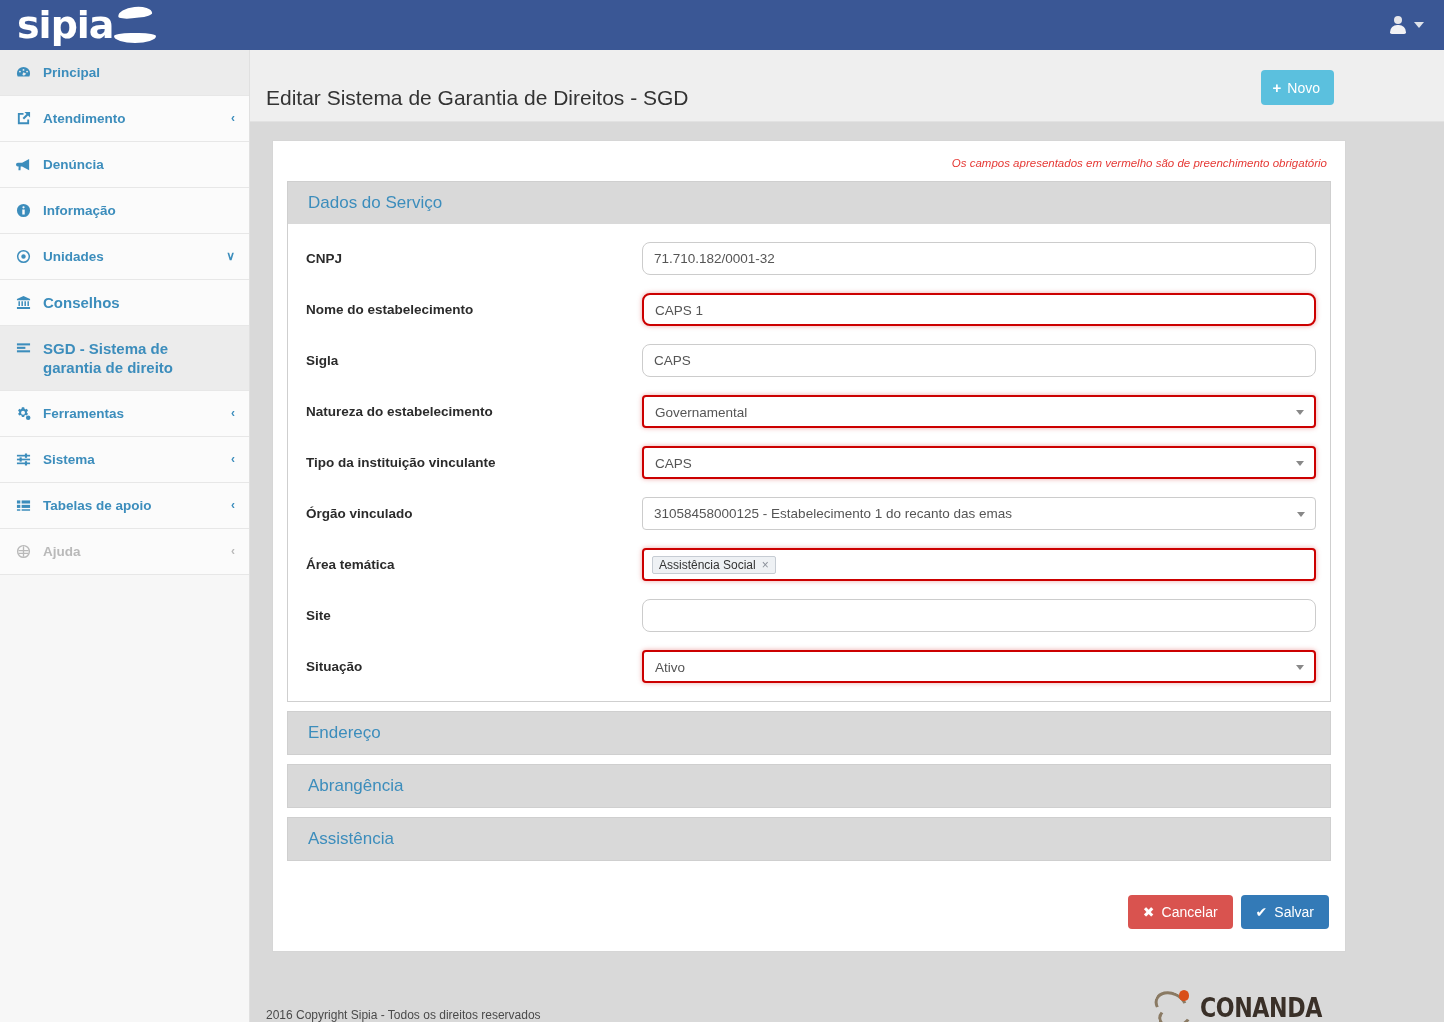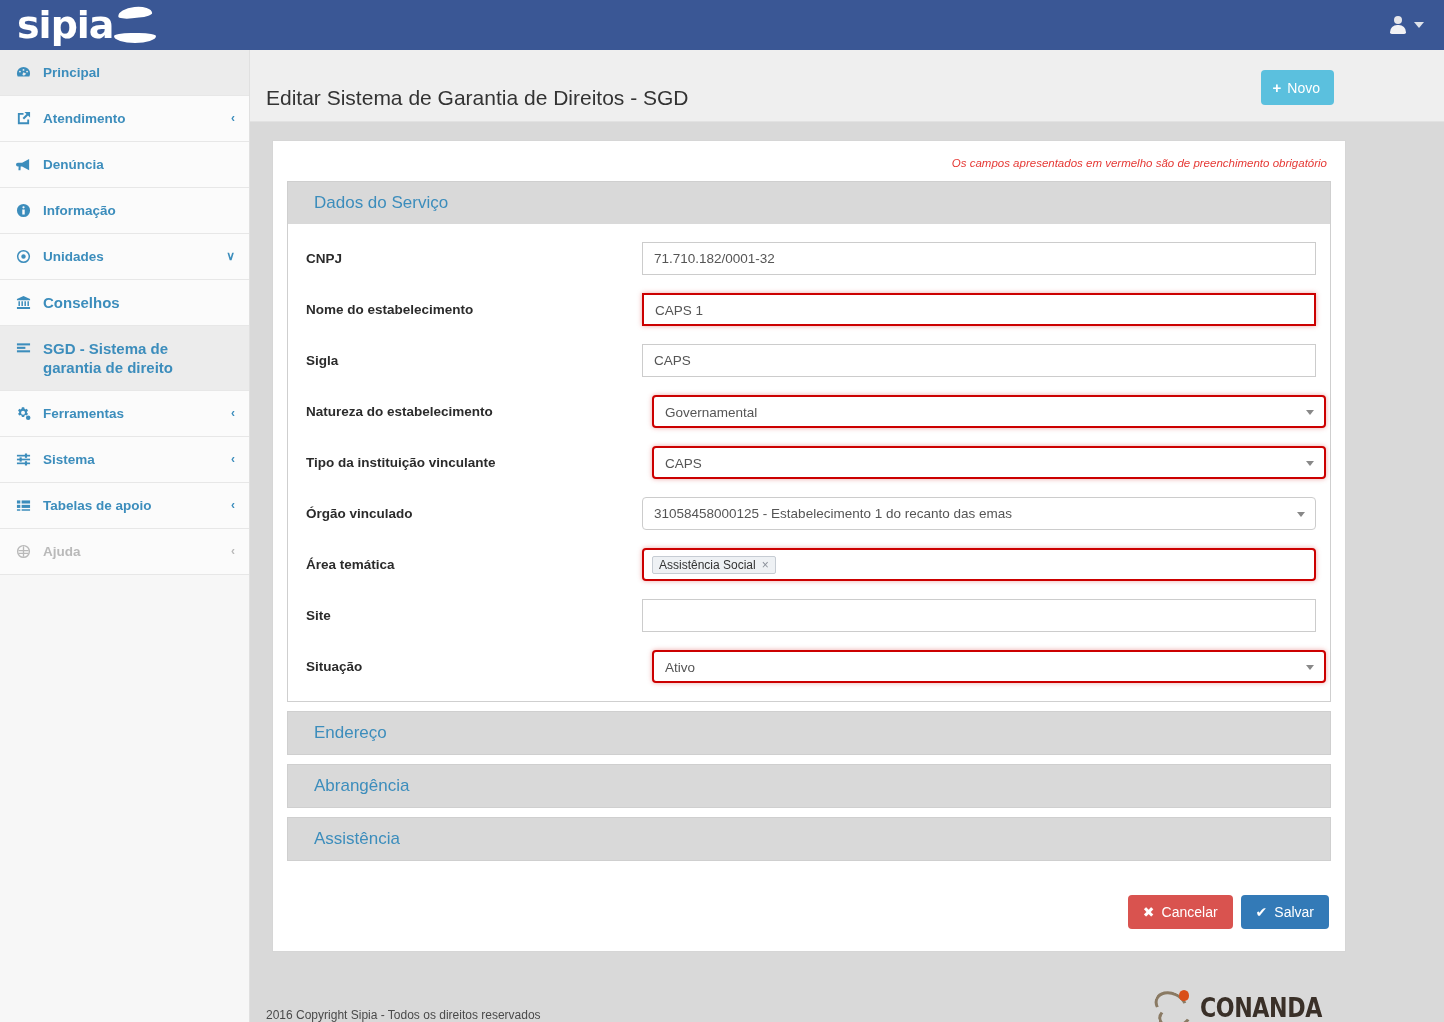--- a/index.html
+++ b/index.html
@@ -130,57 +130,56 @@
   }
   .req-note {
     text-align:right; color:#e53935; font-style:italic; font-size:11.5px;
     margin:4px 4px 12px 0;
   }
 
   
   .section { margin-bottom:0; }
   .section-head {
     background:#d9d9d9; border:1px solid #cfcfcf; border-bottom:none;
-    color:#3c8dbc; font-size:17px; padding:11px 26px;
+    color:#3c8dbc; font-size:17px; padding:11px 20px;
   }
   .section-head.collapsed { border-bottom:1px solid #cfcfcf; margin-bottom:9px; cursor:pointer; }
   .section-body {
     border:1px solid #cfcfcf; border-top:none; background:#fff;
     padding:18px 14px 8px 14px; margin-bottom:9px;
   }
 
   .form-row { display:flex; align-items:center; margin-bottom:18px; }
   .form-row:last-child { margin-bottom:10px; }
   .form-label {
     flex:0 0 340px; font-size:13.5px; font-weight:bold; color:#2b2b2b;
     padding-left:4px;
   }
   .field-wrap { flex:1 1 auto; position:relative; }
 
   .inp {
     width:100%; height:33px; line-height:31px;
-    border:1px solid #ccc; border-radius:0; background:#fff;
+    border:1px solid #ccc; border-radius:8px; background:#fff;
     padding:0 11px; font-size:13.5px; color:#555;
     font-family:"Liberation Sans", sans-serif;
     display:block;
   }
   .inp.req {
     border:2px solid #cc0000;
     box-shadow:0 0 5px rgba(204,0,0,.35);
   }
   .sel {
     width:100%; height:33px; line-height:31px;
     border:1px solid #ccc; border-radius:4px; background:#fff;
     padding:0 26px 0 11px; font-size:13.5px; color:#555;
     position:relative; cursor:pointer; white-space:nowrap; overflow:hidden;
   }
   .sel.req {
     border:2px solid #cc0000;
     box-shadow:0 0 5px rgba(204,0,0,.35);
-    margin-left:10px;
   }
   .sel .arrow {
     position:absolute; right:10px; top:50%; margin-top:-2px;
     width:0;height:0;border-left:4px solid transparent;
     border-right:4px solid transparent;border-top:5px solid #888;
   }
   .tagbox {
     width:100%; min-height:33px; border:2px solid #cc0000; border-radius:4px;
     background:#fff; padding:5px 8px; box-shadow:0 0 5px rgba(204,0,0,.35);
   }

